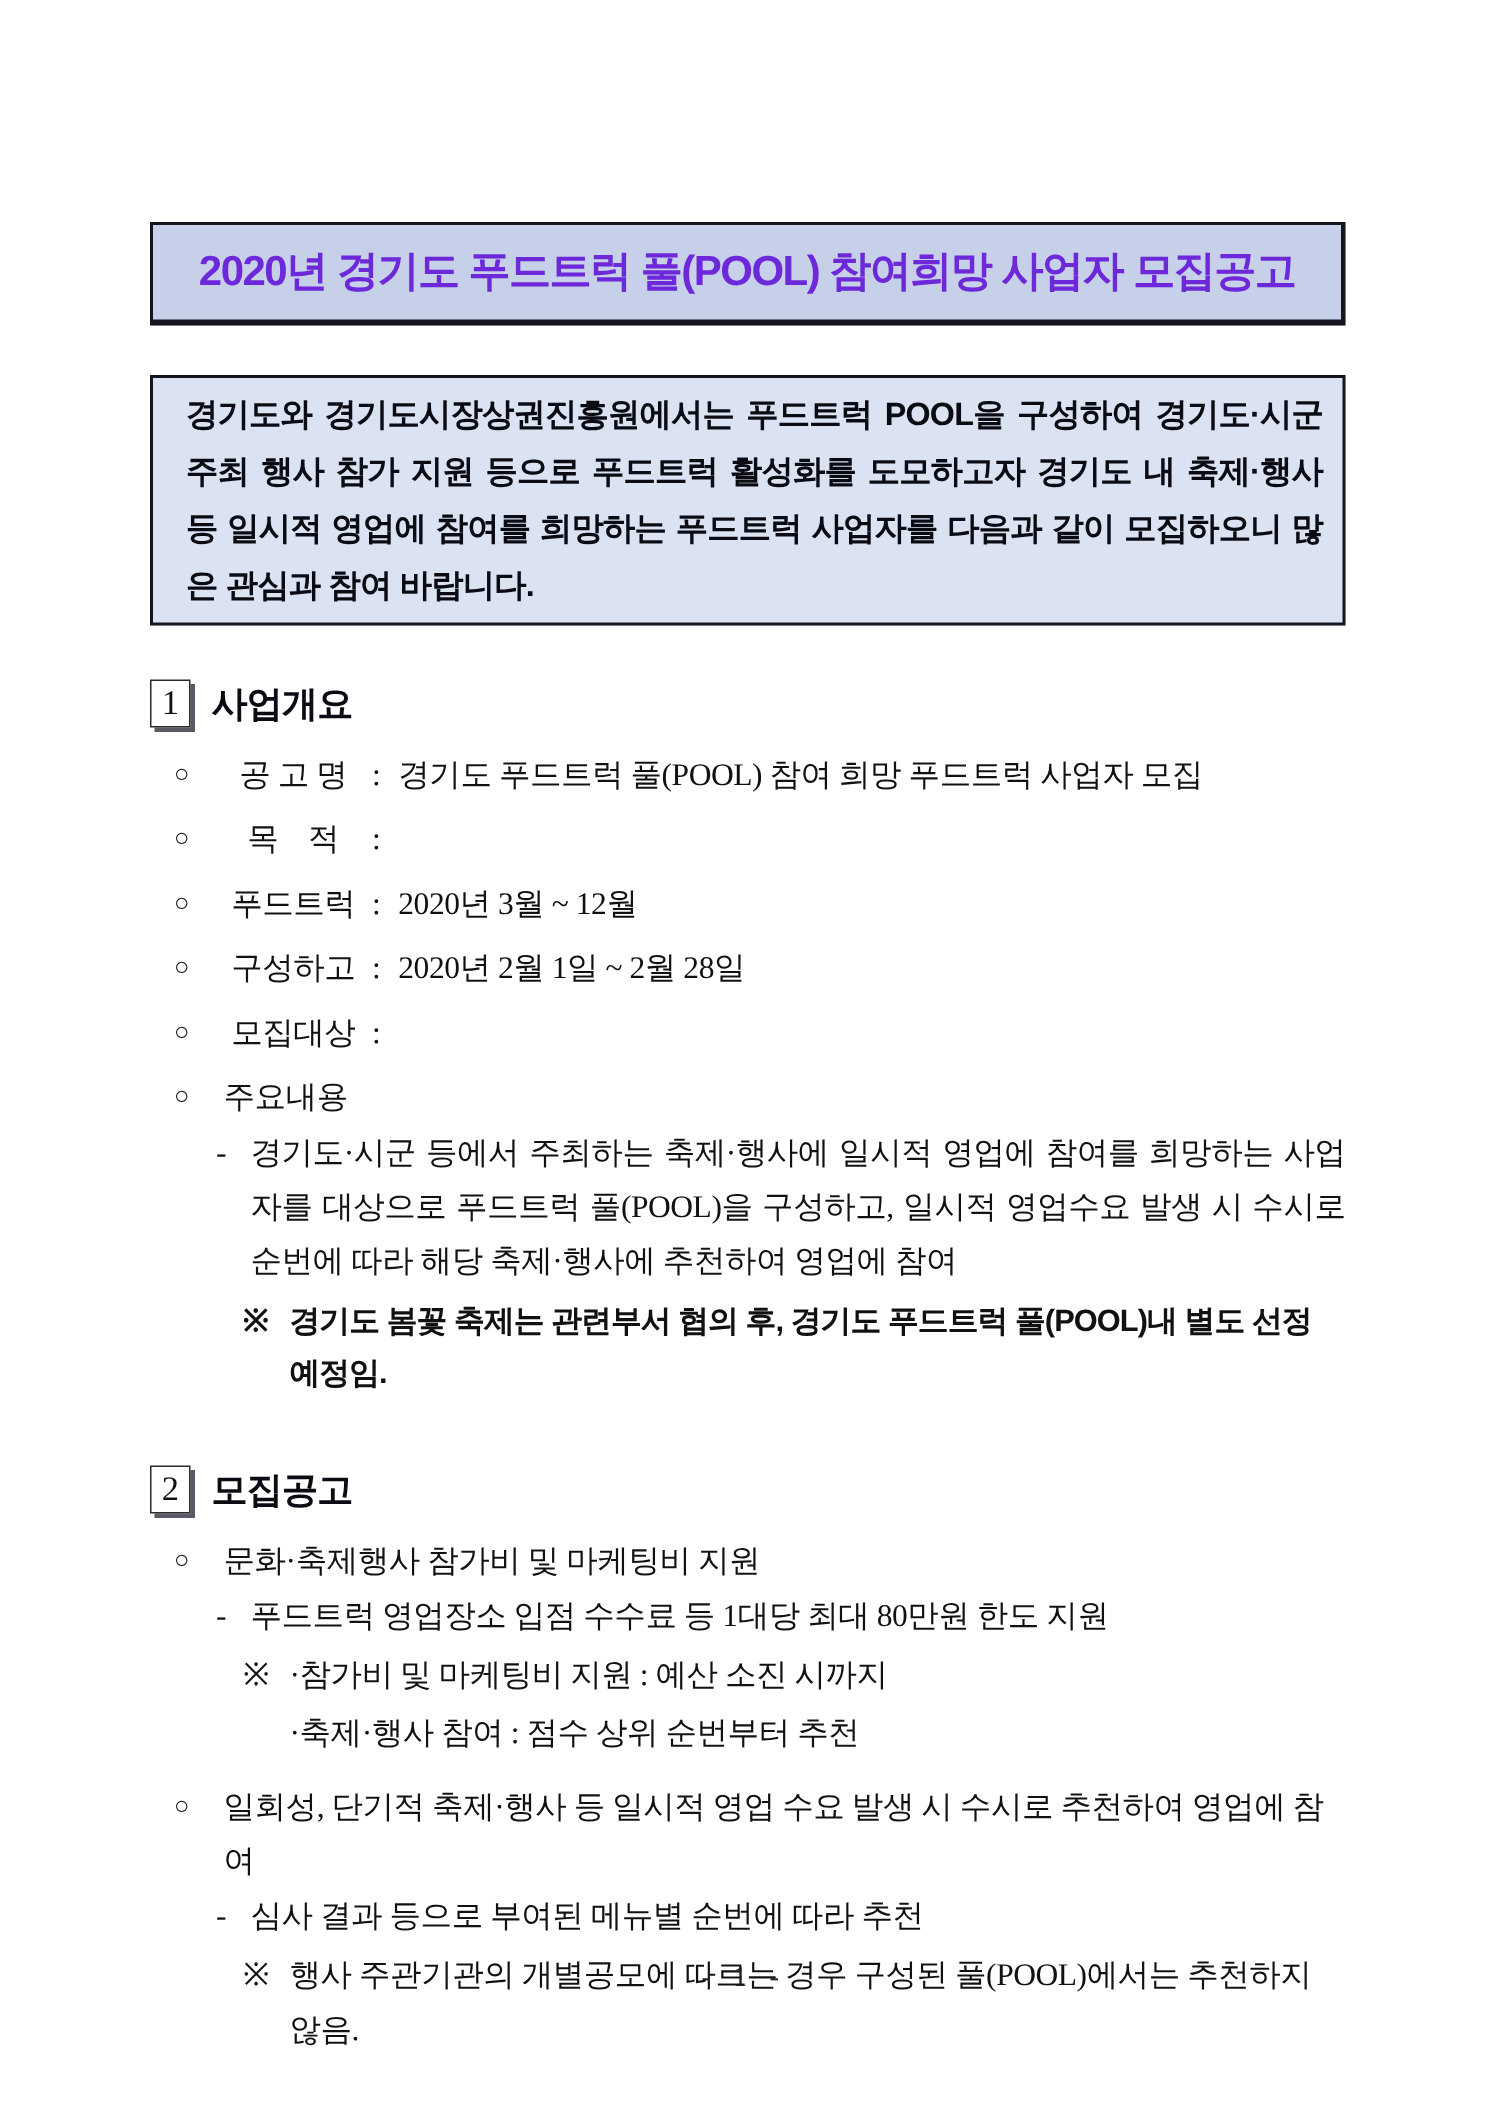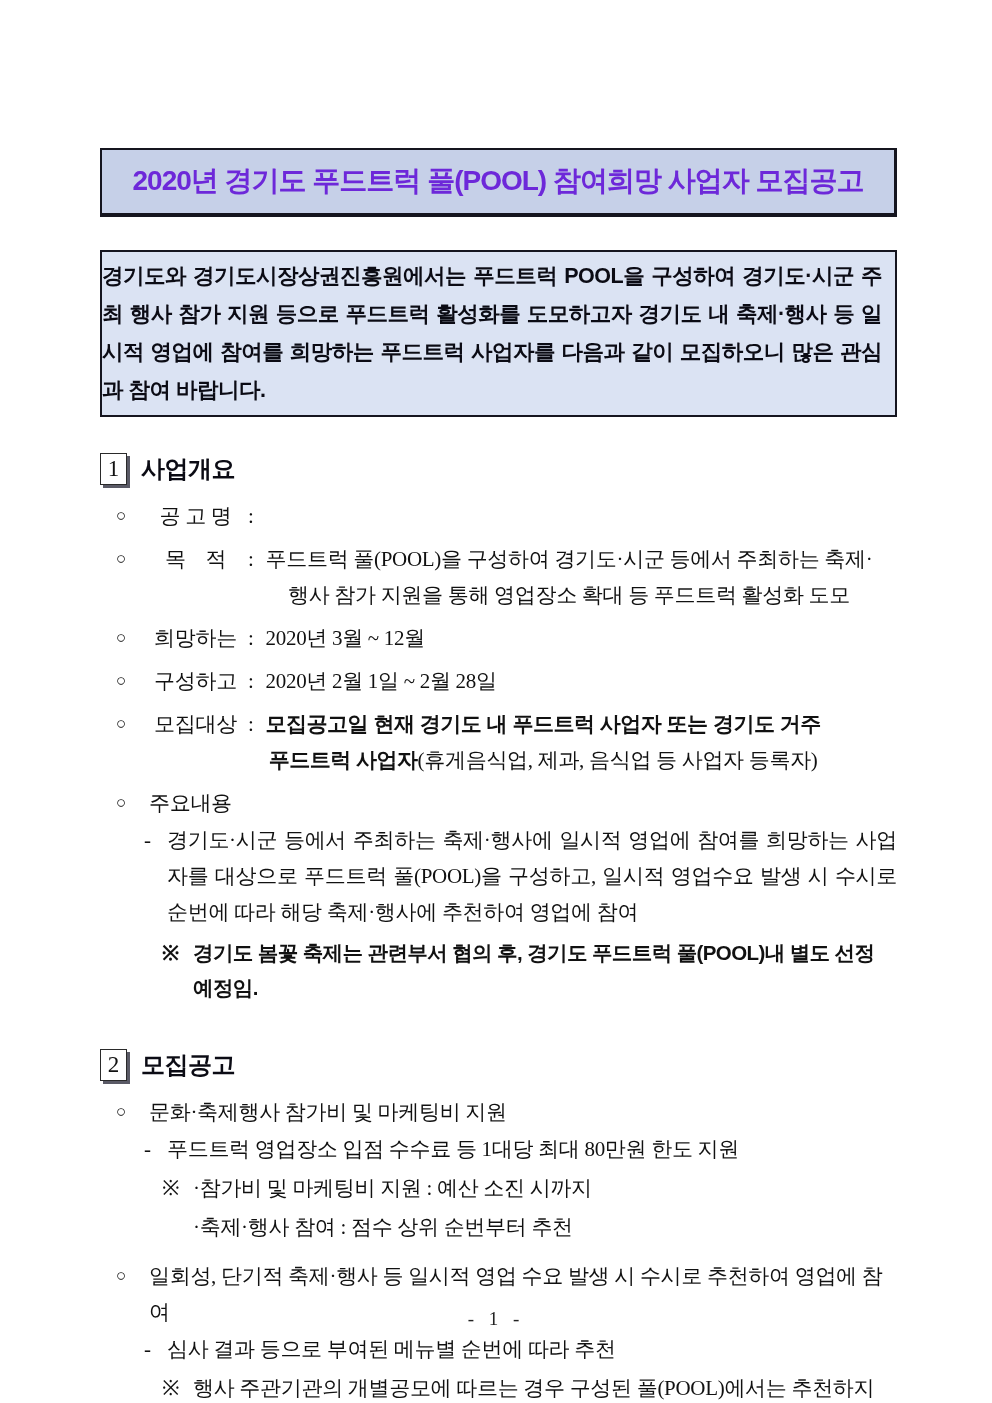--- a/index.html
+++ b/index.html
@@ -28,21 +28,21 @@
     font-weight: 800;
     font-size: 28px;
     letter-spacing: -1px;
     color: #6d28d9;
   }
   
   .intro-box {
     margin-top: 33px;
     background: #dbe3f3;
     border: 2px solid #15151f;
-    padding: 5px 13px 6px 0;
+    padding: 5px 13px 6px 22px;
     font-family: "Liberation Sans", sans-serif;
     font-weight: 700;
     font-size: 21.5px;
     line-height: 38px;
     letter-spacing: -0.5px;
     text-align: justify;
     color: #0b0b14;
   }
   
   .section { margin-top: 36px; }
@@ -131,62 +131,55 @@
         </span>
       <span class="section-title">사업개요</span>
     </div>
     <div class="section-body">
 
       <div class="li l-circle">
         <span class="marker-circle">○</span>
         <div class="kv">
           <span class="label">공 고 명</span>
           <span class="colon">:</span>
+          <span>경기도 푸드트럭 풀(POOL) 참여 희망 푸드트럭 사업자 모집</span>
         </div>
       </div>
 
       <div class="li l-circle">
         <span class="marker-circle">○</span>
         <div class="kv">
           <span class="label">목    적</span>
           <span class="colon">:</span>
-          <div>
-            <div>푸드트럭 풀(POOL)을 구성하여 경기도·시군 등에서 주최하는 축제·</div>
-            <div>행사 참가 지원을 통해 영업장소 확대 등 푸드트럭 활성화 도모</div>
-          </div>
-        </div>
-      </div>
-
-      <div class="li l-circle">
-        <span class="marker-circle">○</span>
-        <div class="kv">
-          <span class="label">희망하는</span>
+        </div>
+      </div>
+
+      <div class="li l-circle">
+        <span class="marker-circle">○</span>
+        <div class="kv">
+          <span class="label">푸드트럭</span>
           <span class="colon">:</span>
           <span>2020년 3월 ~ 12월</span>
         </div>
       </div>
 
       <div class="li l-circle">
         <span class="marker-circle">○</span>
         <div class="kv">
           <span class="label">구성하고</span>
           <span class="colon">:</span>
           <span>2020년 2월 1일 ~ 2월 28일</span>
         </div>
       </div>
 
       <div class="li l-circle">
         <span class="marker-circle">○</span>
         <div class="kv">
           <span class="label">모집대상</span>
           <span class="colon">:</span>
-          <div>
-            <div class="b">모집공고일 현재 경기도 내 푸드트럭 사업자 또는 경기도 거주</div>
-            <div><span class="b">푸드트럭 사업자</span><span>(휴게음식업, 제과, 음식업 등 사업자 등록자)</span></div>
-          </div>
         </div>
       </div>
 
       <div class="li l-circle">
         <span class="marker-circle">○</span>
         <span>주요내용</span>
       </div>
 
       <div class="li l-dash">
         <span class="marker-dash">-</span>

